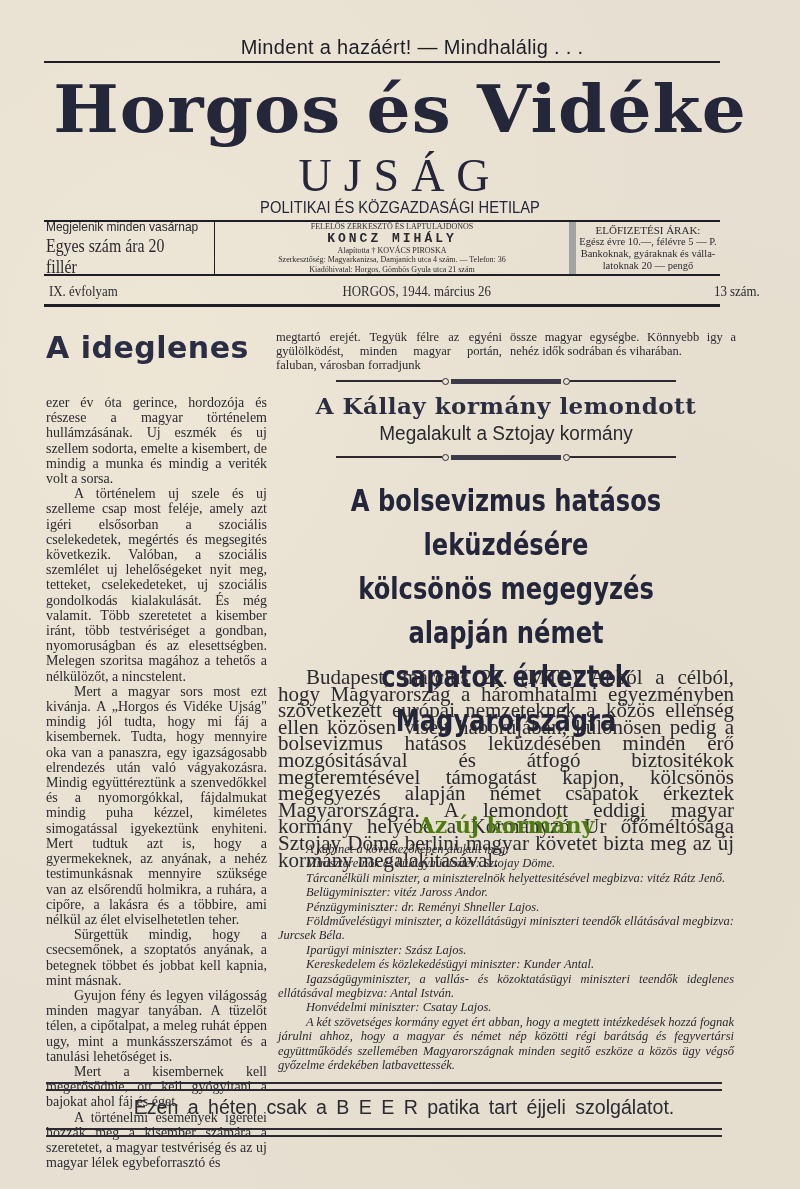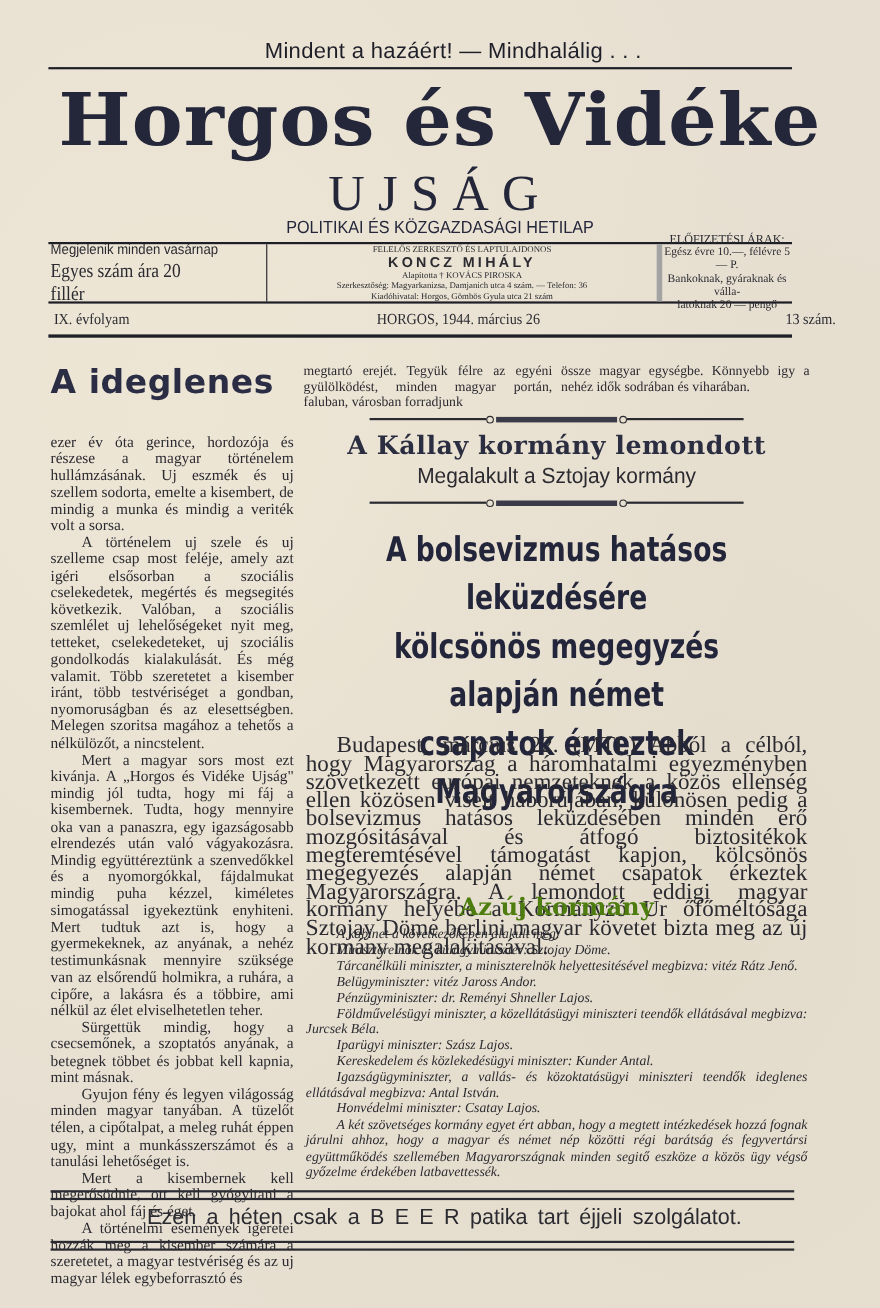--- a/index.html
+++ b/index.html
@@ -15,22 +15,22 @@
   .abs { position:absolute; }
   .motto { left:0; width:800px; top:36px; text-align:center; font-family:"Liberation Sans", sans-serif; font-size:20px; letter-spacing:0.3px; color:#1e1e28;padding-left:12px; }
   .rule { background:#1e1e26; }
   .masthead { left:40px; width:720px; top:70px; text-align:center; font-family:"DejaVu Serif", serif; font-weight:bold; font-size:66px; letter-spacing:1px; color:#24263a; transform:scaleX(1.05); transform-origin:center; line-height:78px; }
   .ujsag { left:0; width:800px; top:150px; text-align:center; font-family:"Liberation Serif", serif; font-size:46px; letter-spacing:12px; color:#24263a; line-height:52px; }
   .subtitle { left:0; width:800px; top:199px; text-align:center; font-family:"Liberation Sans", sans-serif; font-size:16px; transform:scaleX(0.92); color:#24263a; }
   .infobox { left:44px; width:676px; top:220px; height:52px; display:flex; border-top:2px solid #1e1e26; border-bottom:2px solid #1e1e26; }
   .info-left { width:168px; display:flex; flex-direction:column; justify-content:center; padding-left:2px; }
   .info-left .l1 { font-size:13px; font-family:"Liberation Sans", sans-serif; transform:scaleX(0.92); transform-origin:left; }
   .info-left .l2 { font-size:18px; transform:scaleX(0.88); transform-origin:left; margin-top:2px; }
-  .info-mid { width:354px; border-left:1px solid #1e1e26; border-right:5px solid #a3a3a3; text-align:center; font-size:8px; line-height:9.5px; display:flex; flex-direction:column; justify-content:center;margin-left:28px; }
-  .info-mid .name { font-family:Liberation Sans, sans-serif; font-size:13px; letter-spacing:3px; font-weight:bold; line-height:14px; }
+  .info-mid { width:354px; border-left:1px solid #1e1e26; border-right:7px solid #a3a3a3; text-align:center; font-size:8px; line-height:9.5px; display:flex; flex-direction:column; justify-content:center; }
+  .info-mid .name { font-family:Liberation Mono, monospace; font-size:13px; letter-spacing:3px; font-weight:bold; line-height:14px; }
   .info-right { flex:1; text-align:center; font-size:10.5px; line-height:12px; display:flex; flex-direction:column; justify-content:center; }
   .dateline { left:46px; width:716px; top:284px; font-size:14px; display:flex; justify-content:space-between; }
   .dateline span { transform:scaleX(0.92); }
   .col { font-size:14px; line-height:15.2px; text-align:justify;margin-top:17px; }
   .col p { margin:0; text-indent:0; }
   .col p.ind { text-indent:28px; }
   .left-col { left:46px; width:221px; top:378px; }
   .left-head { left:46px; top:330px; font-family:"DejaVu Sans", sans-serif; font-size:30px; font-weight:bold; color:#2b2d44; letter-spacing:0.5px; }
   .right-top { left:276px; width:460px; top:330px; font-size:12.5px; line-height:14px; display:flex; gap:8px; }
   .right-top div { flex:1; text-align:justify; }

